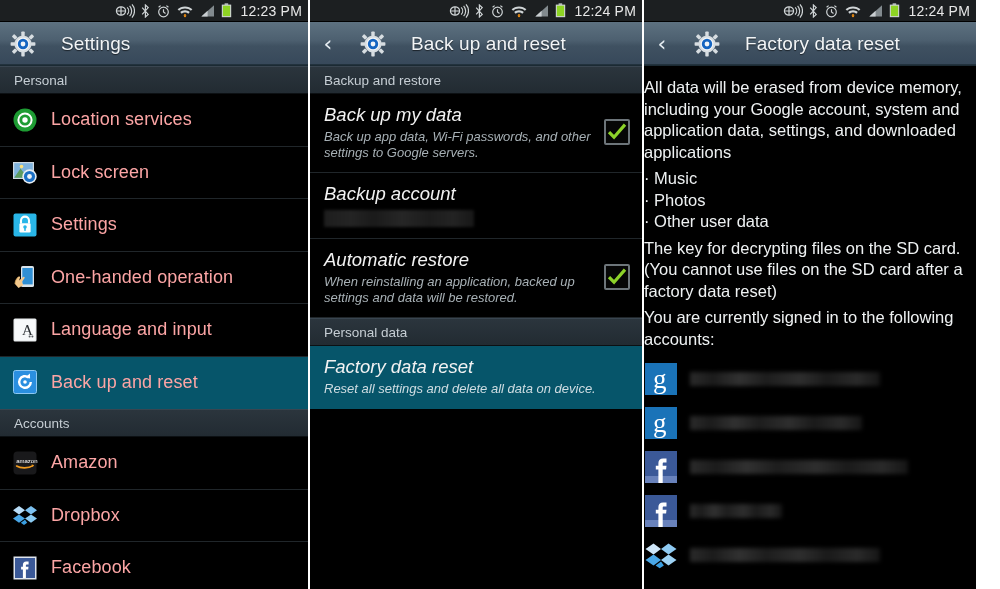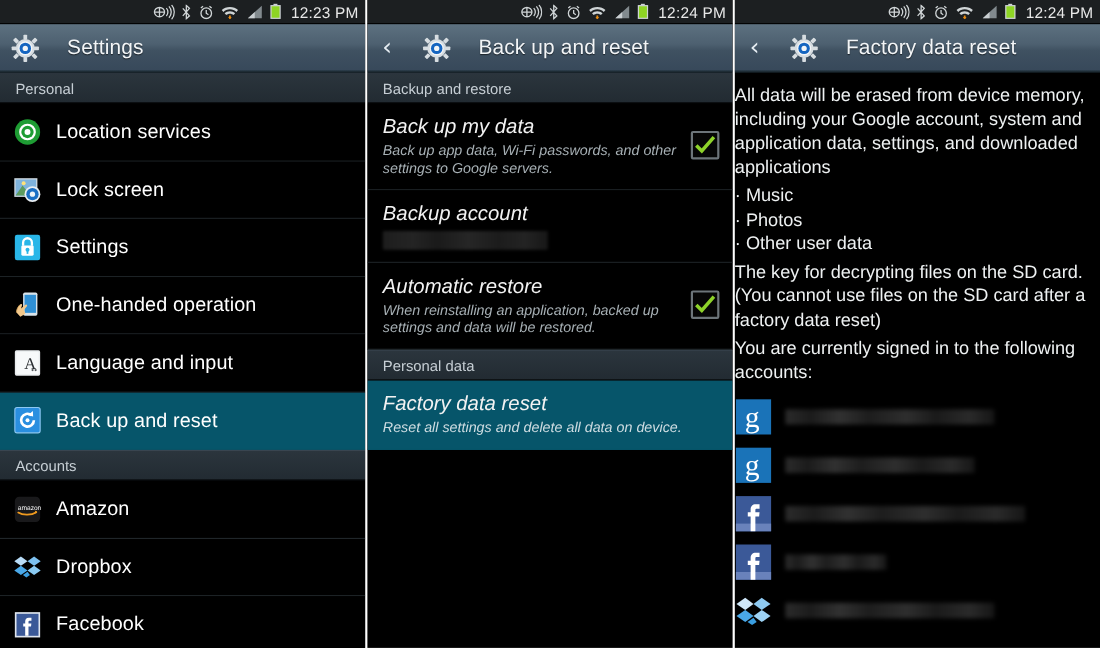--- a/index.html
+++ b/index.html
@@ -9,21 +9,21 @@
     font-family: "Liberation Sans", sans-serif;
     overflow: hidden;
   }
   .screens { display: flex; width: 1000px; height: 589px; background:#fff; }
   .panel {
     position: relative;
     width: 332px; height: 589px;
     background: #000;
     overflow: hidden;
   }
-  .panel.p1 { width: 332px; }
+  .panel.p1 { width: 308px; }
   .panel.p2 { width: 332px; }
   .panel.p3 { width: 332px; }
   .sep { width: 2px; height: 589px; background: #ffffff; flex: 0 0 2px; }
 
   
   .statusbar {
     height: 22px; width: 100%;
     background: #1c1f21;
     display: flex; align-items: center; justify-content: flex-end;
     padding-right: 6px; gap: 5px;
@@ -78,21 +78,21 @@
   
   .row {
     width: 100%;
     display: flex; align-items: center;
     padding: 0 12px; gap: 13px;
     border-bottom: 1px solid #20262a;
     background: #000;
   }
   .row.tall { height: 52.5px; }
   .row.selected { background: #06556a; border-bottom-color:#06556a; }
-  .row-label { color: #ffffff; font-size: 18px; letter-spacing: .1px; }
+  .row-label { color: #fca5a5; font-size: 18px; letter-spacing: .1px; }
   .ico-box { width: 26px; height: 26px; flex: 0 0 26px; position: relative; }
 
   
   .srow {
     display: flex; align-items: center; justify-content: space-between;
     padding: 9px 12px 11px 14px;
     border-bottom: 1px solid #20262a;
     background: #000; gap: 10px; font-style: italic;
   }
   .srow.selected { background: #06556a; border-bottom-color:#06556a; }

